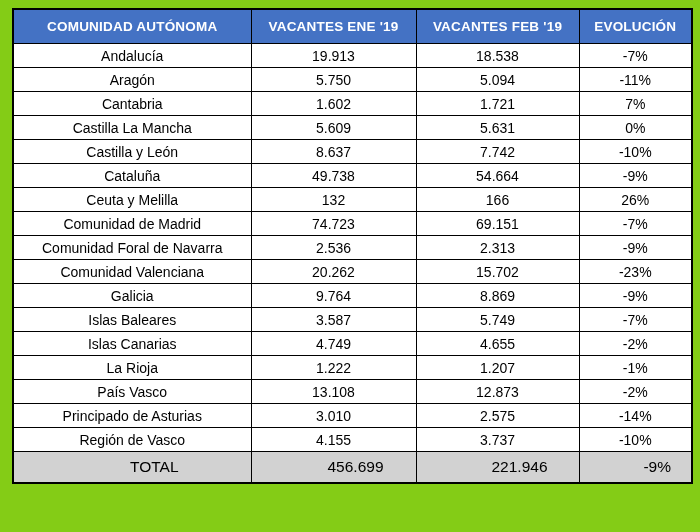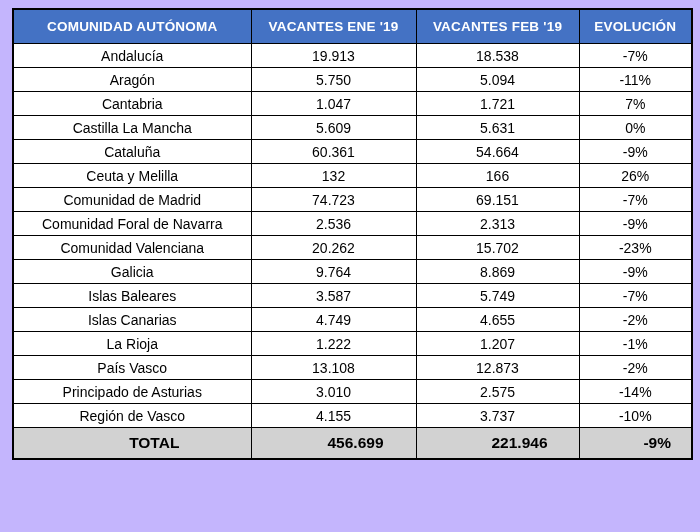--- a/index.html
+++ b/index.html
@@ -5,21 +5,21 @@
   html, body {
     margin: 0;
     padding: 0;
     background: #ffffff;
     font-family: "Liberation Sans", sans-serif;
   }
   .page {
     position: relative;
     width: 700px;
     height: 532px;
-    background: #c4b5fd;
+    background: #84cc16;
     box-sizing: border-box;
     padding: 8px 0 0 12px;
   }
   table.vacancies {
     border-collapse: collapse;
     table-layout: fixed;
     width: 679px;
     border: 2px solid var(--border-color, #000);
   }
   table.vacancies th,
@@ -41,21 +41,21 @@
   }
   table.vacancies tbody td {
     background: var(--row-bg, #fff);
     color: var(--body-text, #000);
     font-size: 14px;
     height: 23px;
   }
   table.vacancies tfoot td {
     background: var(--total-bg, #d2d2d2);
     color: var(--body-text, #000);
-    font-weight: bold;
+    font-weight: normal;
     font-size: 15.5px;
     height: 30px;
     padding-left: 48px;
   }
   col.c-region { width: 238px; }
   col.c-ene    { width: 165px; }
   col.c-feb    { width: 163px; }
   col.c-evo    { width: 113px; }
 </style>
 </head>
@@ -85,33 +85,39 @@
           <td>-7%</td>
         </tr>
         <tr>
           <td>Aragón</td>
           <td>5.750</td>
           <td>5.094</td>
           <td>-11%</td>
         </tr>
         <tr>
           <td>Cantabria</td>
-          <td>1.047</td>
+          <td>1.602</td>
           <td>1.721</td>
           <td>7%</td>
         </tr>
         <tr>
           <td>Castilla La Mancha</td>
           <td>5.609</td>
           <td>5.631</td>
           <td>0%</td>
         </tr>
         <tr>
+          <td>Castilla y León</td>
+          <td>8.637</td>
+          <td>7.742</td>
+          <td>-10%</td>
+        </tr>
+        <tr>
           <td>Cataluña</td>
-          <td>60.361</td>
+          <td>49.738</td>
           <td>54.664</td>
           <td>-9%</td>
         </tr>
         <tr>
           <td>Ceuta y Melilla</td>
           <td>132</td>
           <td>166</td>
           <td>26%</td>
         </tr>
         <tr>

